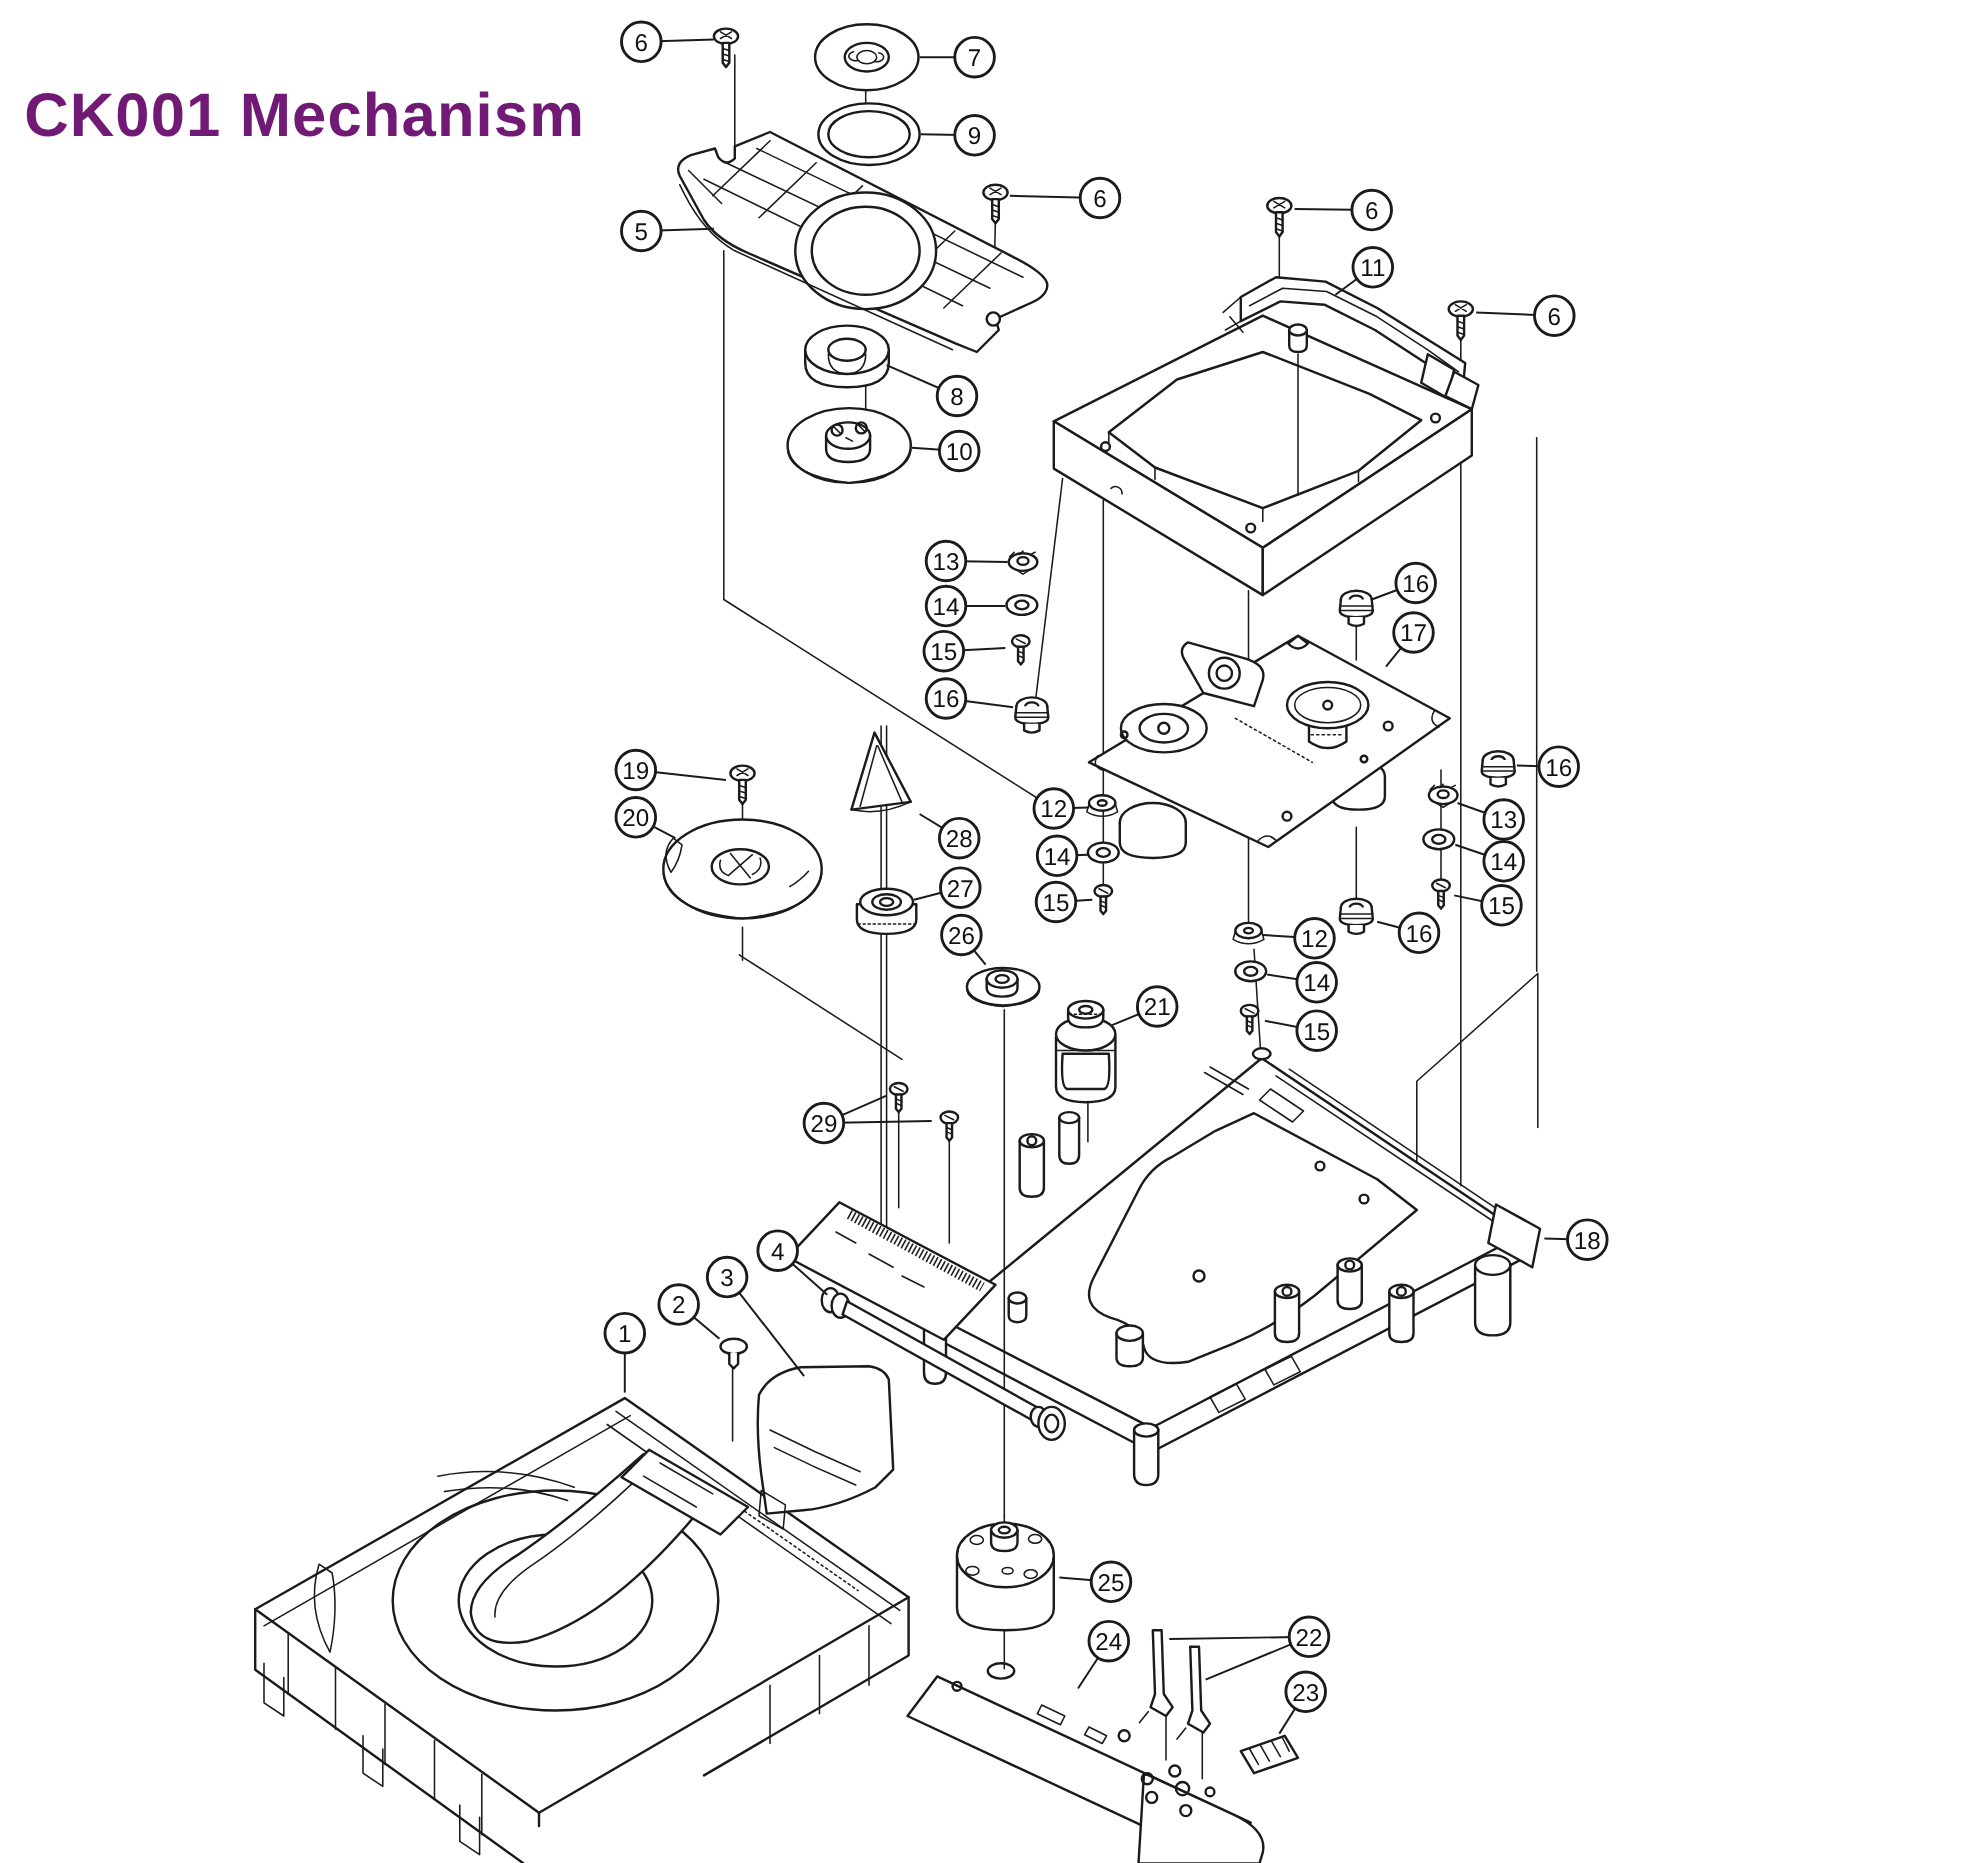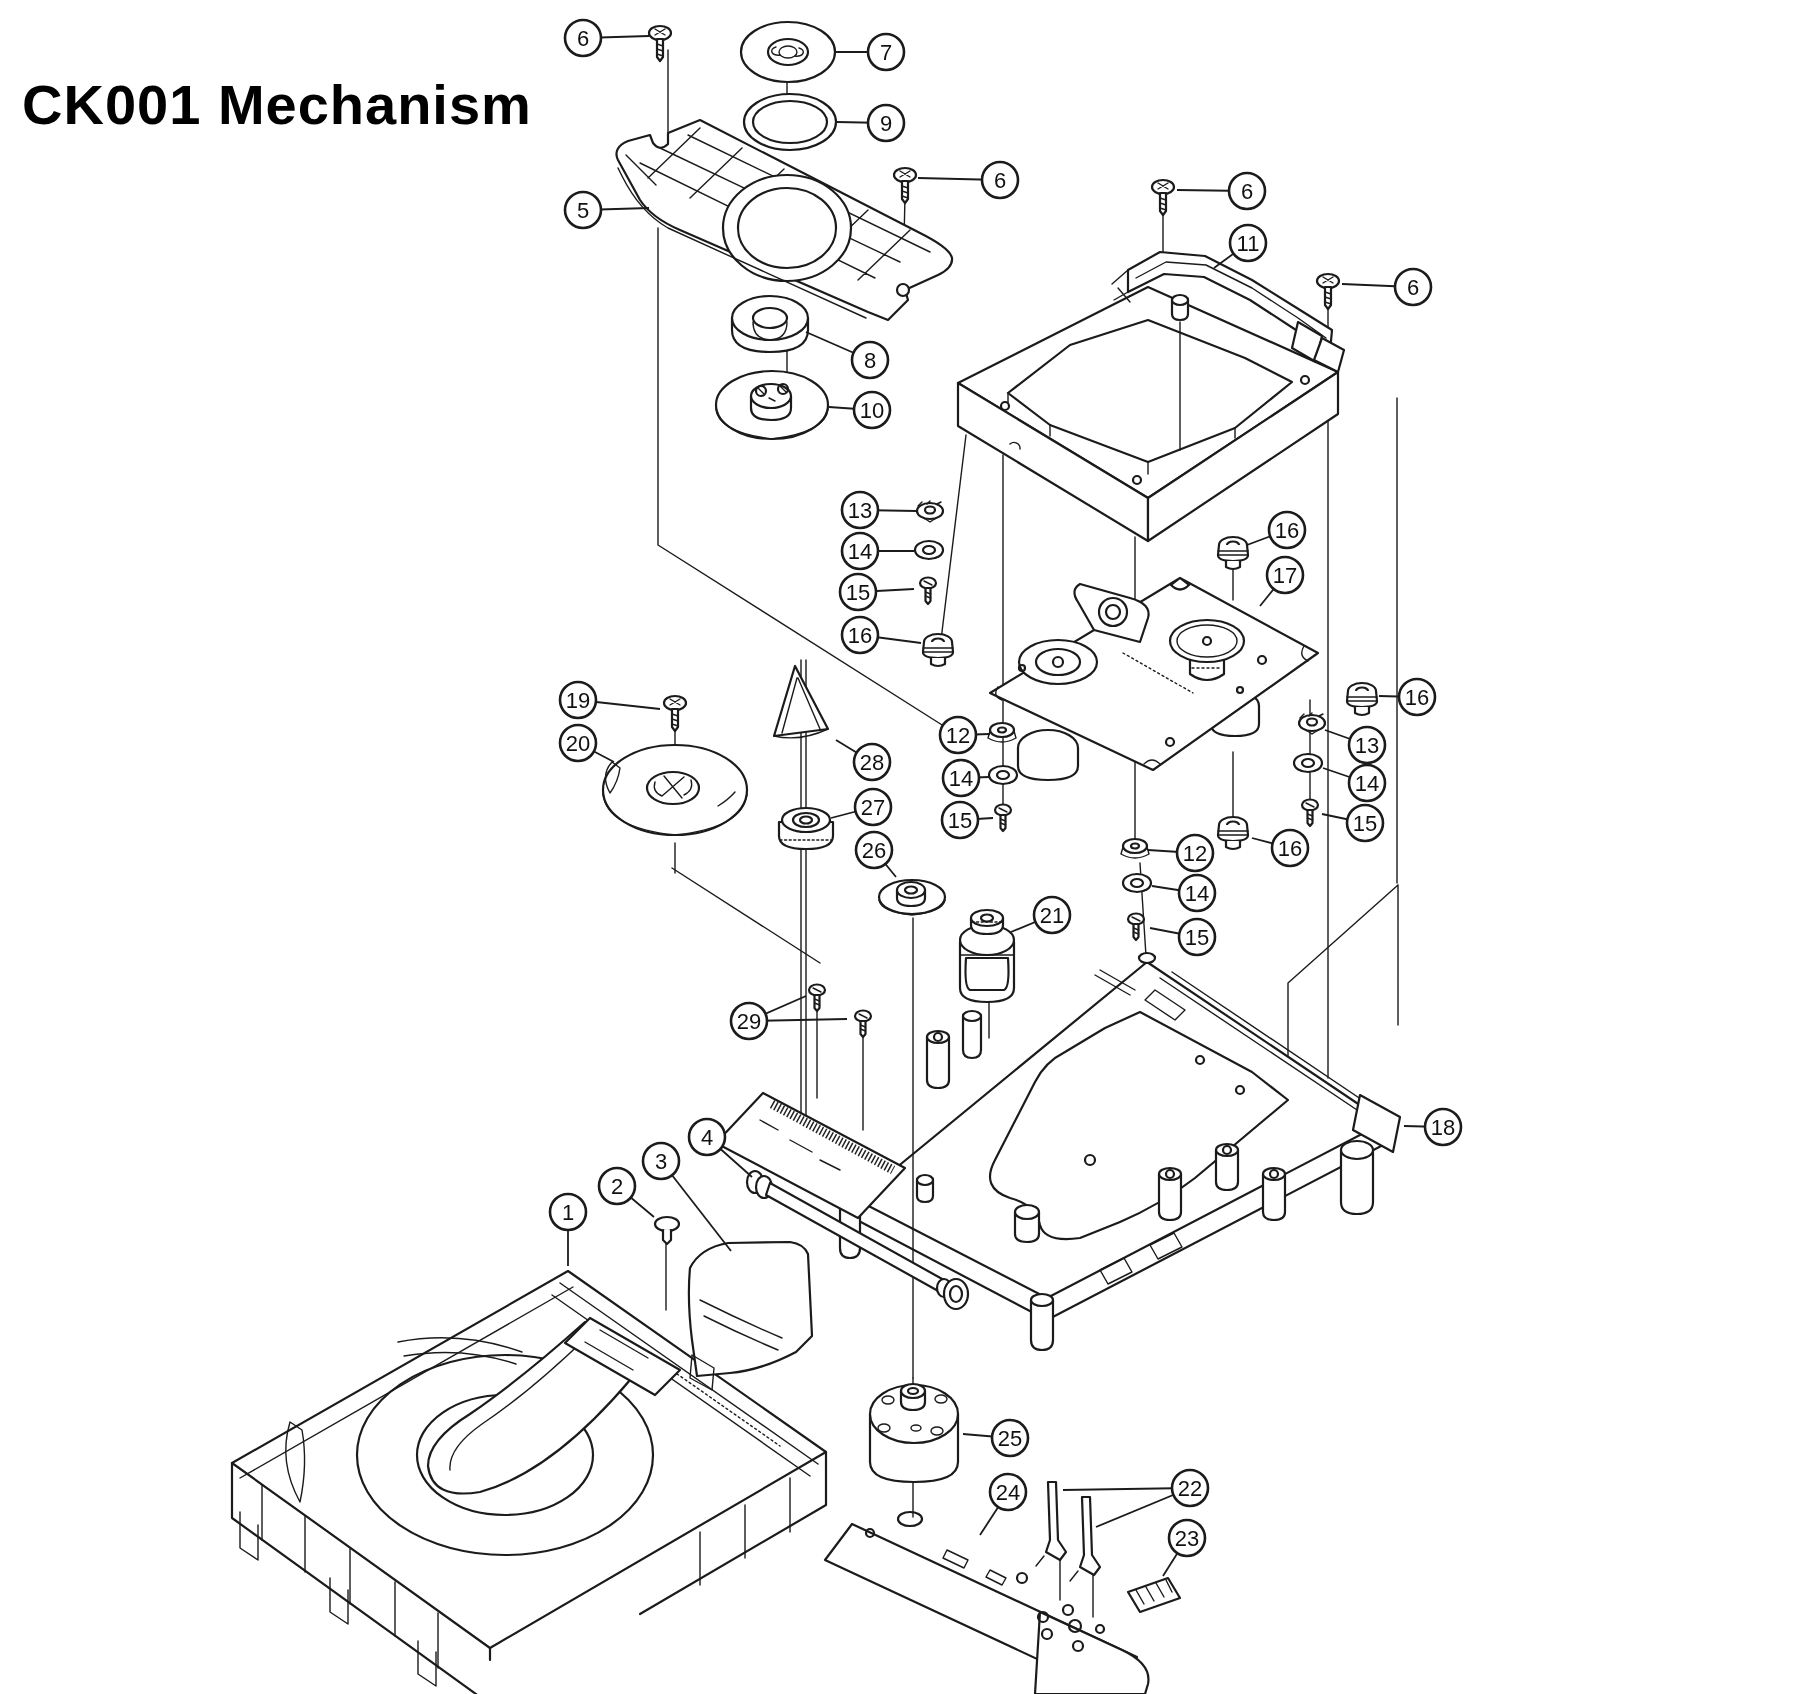--- a/index.html
+++ b/index.html
@@ -1,18 +1,18 @@
 <!DOCTYPE html>
 <html><head>
 <meta charset="utf-8">
 <style>
   html,body{margin:0;padding:0;background:#fff;}
   #canvas{position:relative;width:1800px;height:1694px;background:#fff;overflow:hidden;
           font-family:"Liberation Sans",sans-serif;}
-  #title{position:absolute;left:22px;top:72px;font-size:56px;font-weight:bold;color:#000000;
+  #title{position:absolute;left:22px;top:72px;font-size:56px;font-weight:bold;color:#701a75;
          letter-spacing:1px;}
   svg{position:absolute;left:0;top:0;}
   .ln{fill:none;stroke:#1b1b1b;stroke-width:2.2;stroke-linecap:round;stroke-linejoin:round;}
   .th{stroke-width:1.4;}
   .wf{fill:#ffffff;}
   .balloon{fill:#fff;stroke:#1b1b1b;stroke-width:2.6;}
   .balloon-label{font-family:"Liberation Sans",sans-serif;font-size:22px;fill:#111;
                  text-anchor:middle;}
   .leader{stroke:#1b1b1b;stroke-width:1.8;fill:none;}
 </style>

